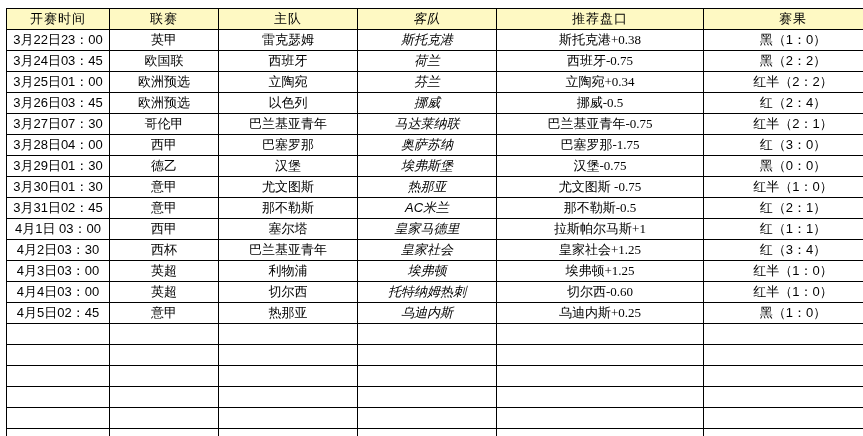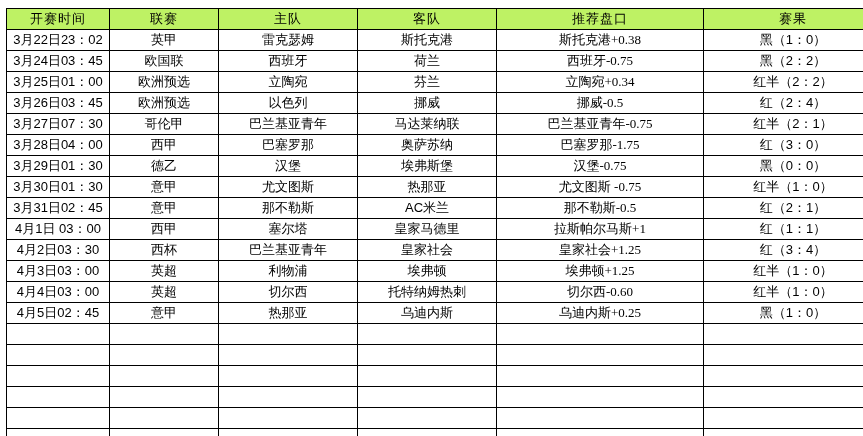--- a/index.html
+++ b/index.html
@@ -30,30 +30,30 @@
     padding: 0 2px;
     text-align: center;
     vertical-align: middle;
     font-size: 13px;
     font-weight: normal;
     color: #000000;
     white-space: nowrap;
     overflow: hidden;
   }
   thead th {
-    background: #bef264;
+    background: #fef9c3;
     font-weight: bold;
     font-size: 14px;
     letter-spacing: 1px;
     height: 22px;
   }
   .c0 { width: 98px; }
   .c1 { width: 104px; }
   .c2 { width: 134px; margin-top: 31px; }
-  .c3 { width: 134px; }
+  .c3 { width: 134px; font-style: italic; }
   .c4 { width: 202px; font-family: Liberation Serif, serif; }
   .c5 { width: 174px; }
   td.result-red { color: #ff0000; }
   td.result-black { color: #000000; }
   tr.empty td { height: 20px; }
 </style>
 </head>
 <body>
 
 <div class="sheet">
@@ -63,21 +63,21 @@
         <th class="c0">开赛时间</th>
         <th class="c1">联赛</th>
         <th class="c2">主队</th>
         <th class="c3">客队</th>
         <th class="c4">推荐盘口</th>
         <th class="c5">赛果</th>
       </tr>
     </thead>
     <tbody id="tbody">
         <tr>
-          <td class="c0">3月22日23：02</td>
+          <td class="c0">3月22日23：00</td>
           <td class="c1">英甲</td>
           <td class="c2">雷克瑟姆</td>
           <td class="c3">斯托克港</td>
           <td class="c4">斯托克港+0.38</td>
           <td class="c5 result-black">黑（1：0）</td>
         </tr>
         <tr>
           <td class="c0">3月24日03：45</td>
           <td class="c1">欧国联</td>
           <td class="c2">西班牙</td>

